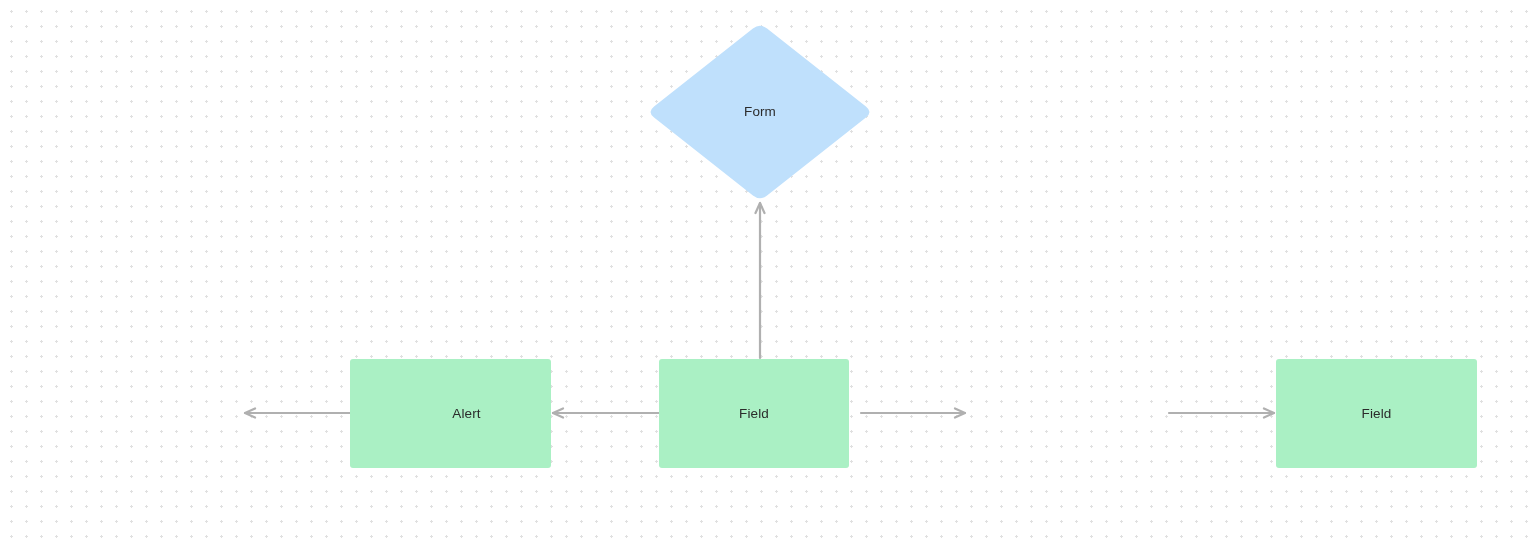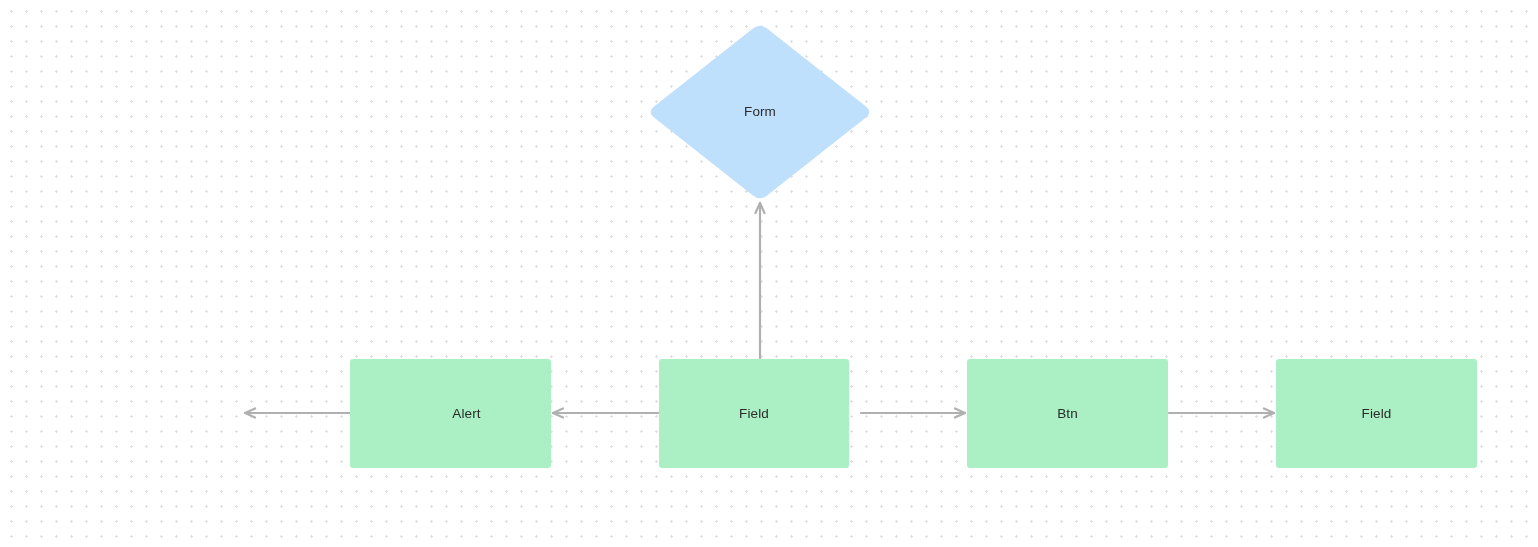--- a/index.html
+++ b/index.html
@@ -85,23 +85,20 @@
 
 
   <div class="node node-rect" style="left: 350px; top: 359px; width: 201px; height: 109px; background: rgb(170, 240, 196);">
     <span class="node-label" style="color: rgb(43, 43, 43); margin-left: 32px;">Alert</span>
   </div>
 
   <div class="node node-rect" style="left: 659px; top: 359px; width: 190px; height: 109px; background: rgb(170, 240, 196);">
     <span class="node-label" style="color: rgb(43, 43, 43);">Field</span>
   </div>
 
-  <div class="node node-rect" style="left: 967px; top: 359px; width: 201px; height: 109px; background: rgb(170, 240, 196);">
-    <span class="node-label" style="color: rgb(43, 43, 43);">Btn</span>
-  </div>
 
   <div class="node node-rect" style="left: 1276px; top: 359px; width: 201px; height: 109px; background: rgb(170, 240, 196);">
     <span class="node-label" style="color: rgb(43, 43, 43);">Field</span>
   </div>
 
   <div class="node-diamond-wrap" style="left: 647px; top: 23px; width: 226px; height: 178px;">
     <svg class="node-diamond-shape" viewBox="0 0 226 178" preserveAspectRatio="none" xmlns="http://www.w3.org/2000/svg">
       <path id="diamond-path" d="M105.93,5.57 Q113.00,0.00 120.07,5.57 L218.93,83.43 Q226.00,89.00 218.93,94.57 L120.07,172.43 Q113.00,178.00 105.93,172.43 L7.07,94.57 Q0.00,89.00 7.07,83.43 Z" fill="#bfe0fc"></path>
     </svg>
     <span class="node-label diamond-label" style="color: rgb(43, 43, 43);">Form</span>

